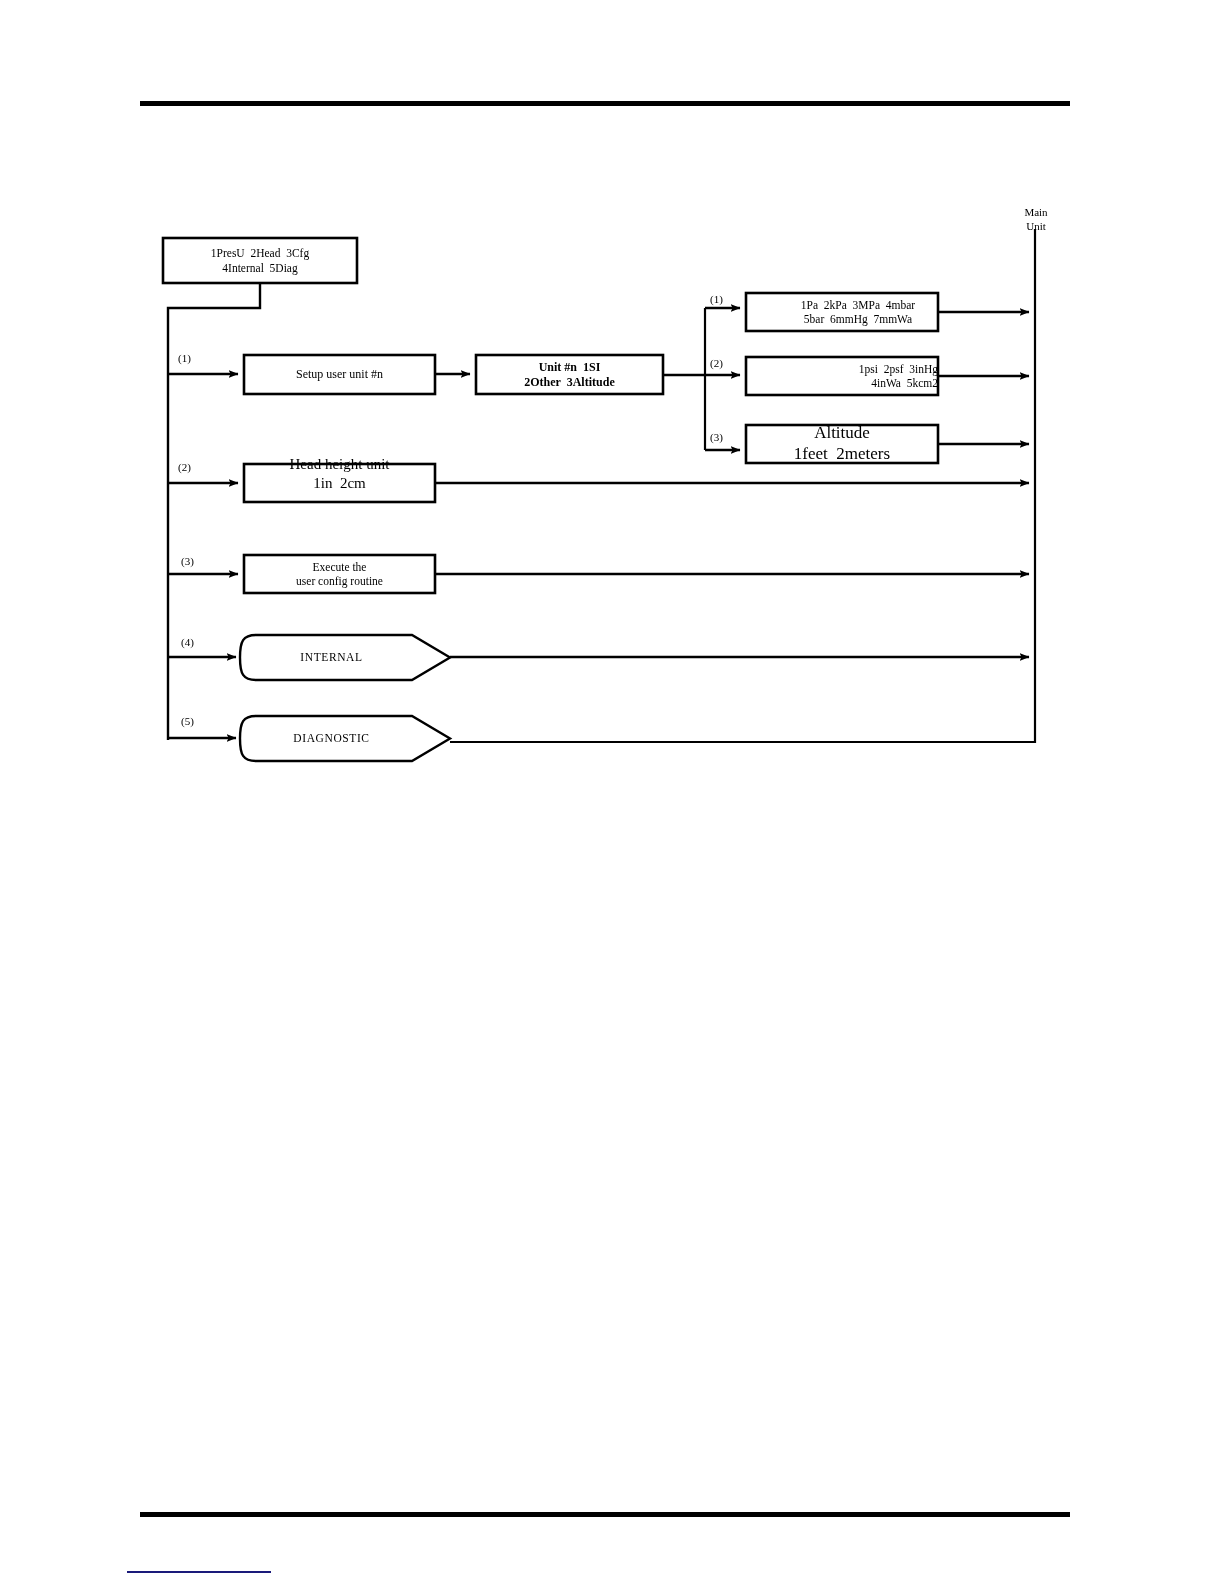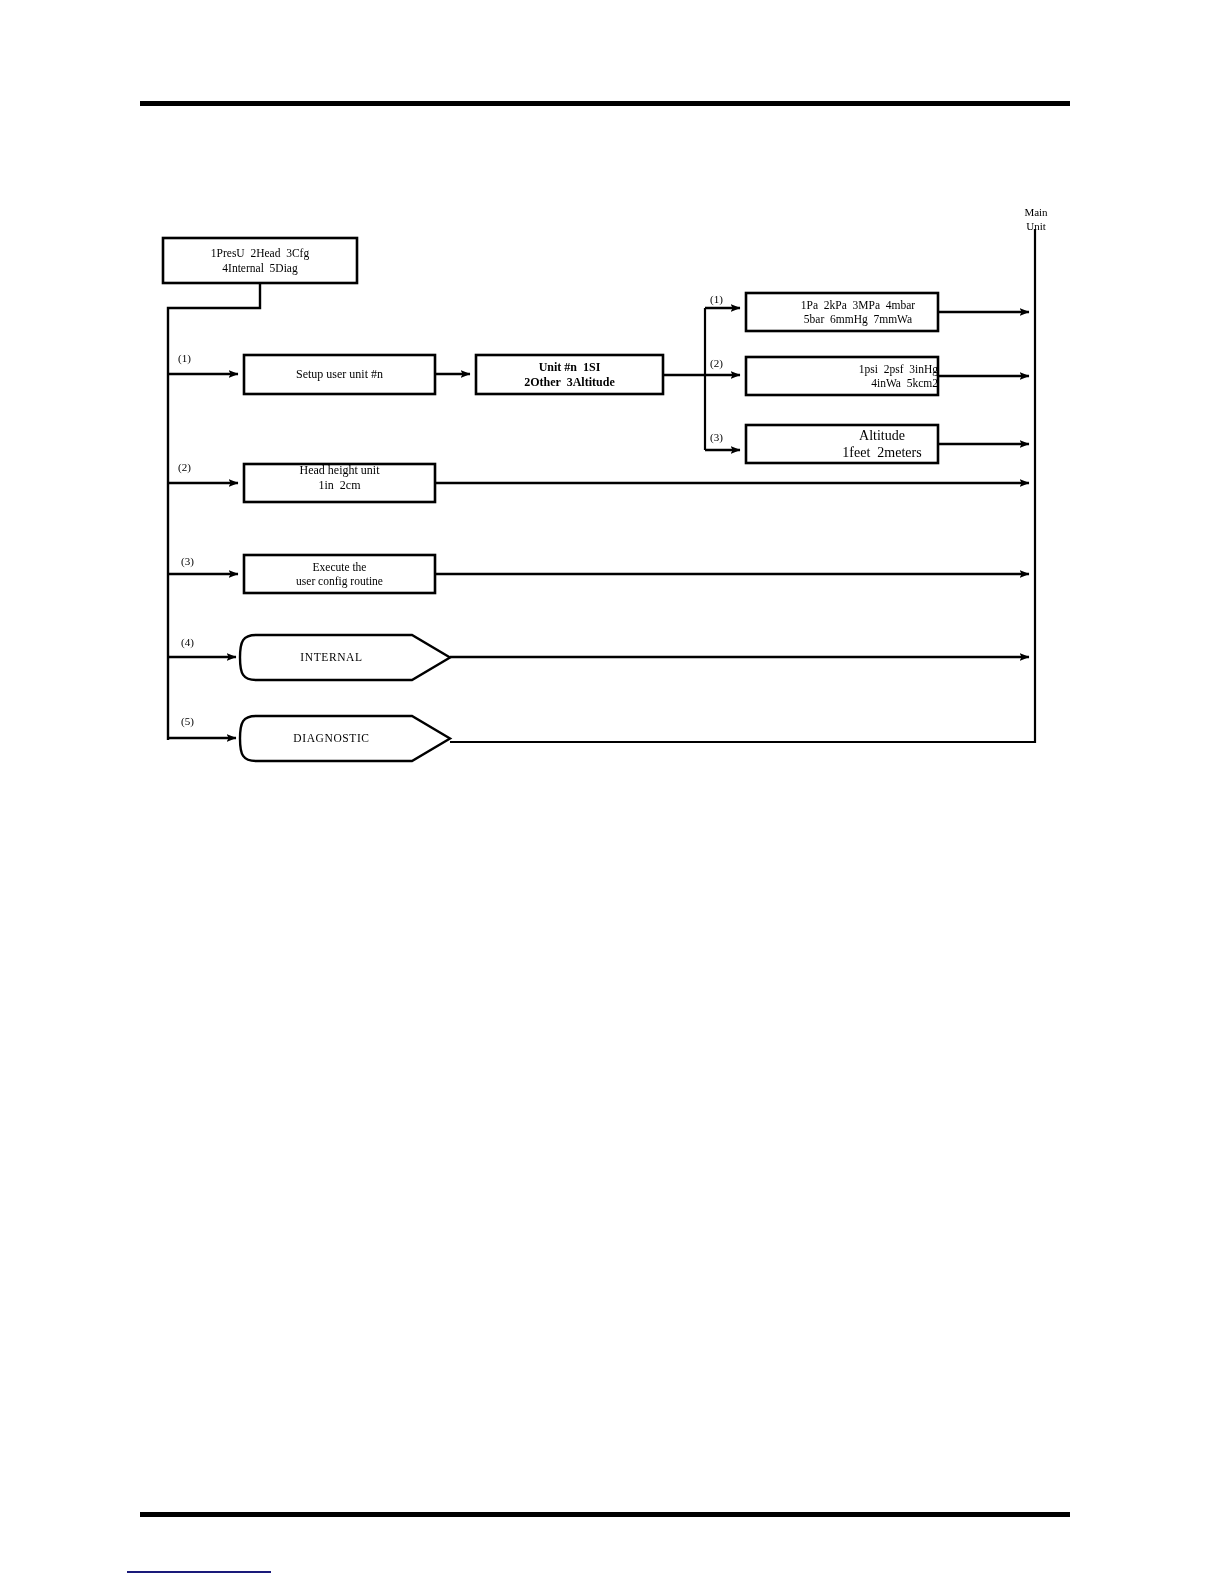--- a/index.html
+++ b/index.html
@@ -49,22 +49,22 @@
     pointer-events: auto;
   }
   .node .lines { width: 100%; }
   .node .l { display: block; white-space: pre; }
 
   .n-top      { left: 163px; top: 238px; width: 194px; height: 45px; font-size: 11.5px; }
   .n-setup    { left: 244px; top: 355px; width: 191px; height: 39px; font-size: 12px; text-align: center; }
   .n-unit     { left: 476px; top: 355px; width: 187px; height: 39px; font-size: 12px; font-weight: bold; }
   .n-si       { left: 746px; top: 293px; width: 224px; height: 38px; font-size: 11.5px; }
   .n-other    { left: 746px; top: 357px; width: 192px; height: 38px; font-size: 11.5px; text-align: right; }
-  .n-alt      { left: 746px; top: 425px; width: 192px; height: 38px; font-size: 14px; padding-left: 40px; }
-  .n-head     { left: 244px; top: 464px; width: 191px; height: 28px; font-size: 12px; }
+  .n-alt      { left: 746px; top: 425px; width: 192px; height: 38px; font-size: 17px; }
+  .n-head     { left: 244px; top: 464px; width: 191px; height: 28px; font-size: 15px; align-items: flex-end; }
   .n-exec     { left: 244px; top: 555px; width: 191px; height: 38px; font-size: 11.5px; }
   .n-internal { left: 244px; top: 635px; width: 175px; height: 45px; font-size: 11.5px; letter-spacing: .6px; }
   .n-diag     { left: 244px; top: 716px; width: 175px; height: 45px; font-size: 11.5px; letter-spacing: .6px; }
 
   .label {
     position: absolute;
     font-family: "Liberation Serif", serif;
     font-size: 11px;
     color: #000;
     white-space: pre;

